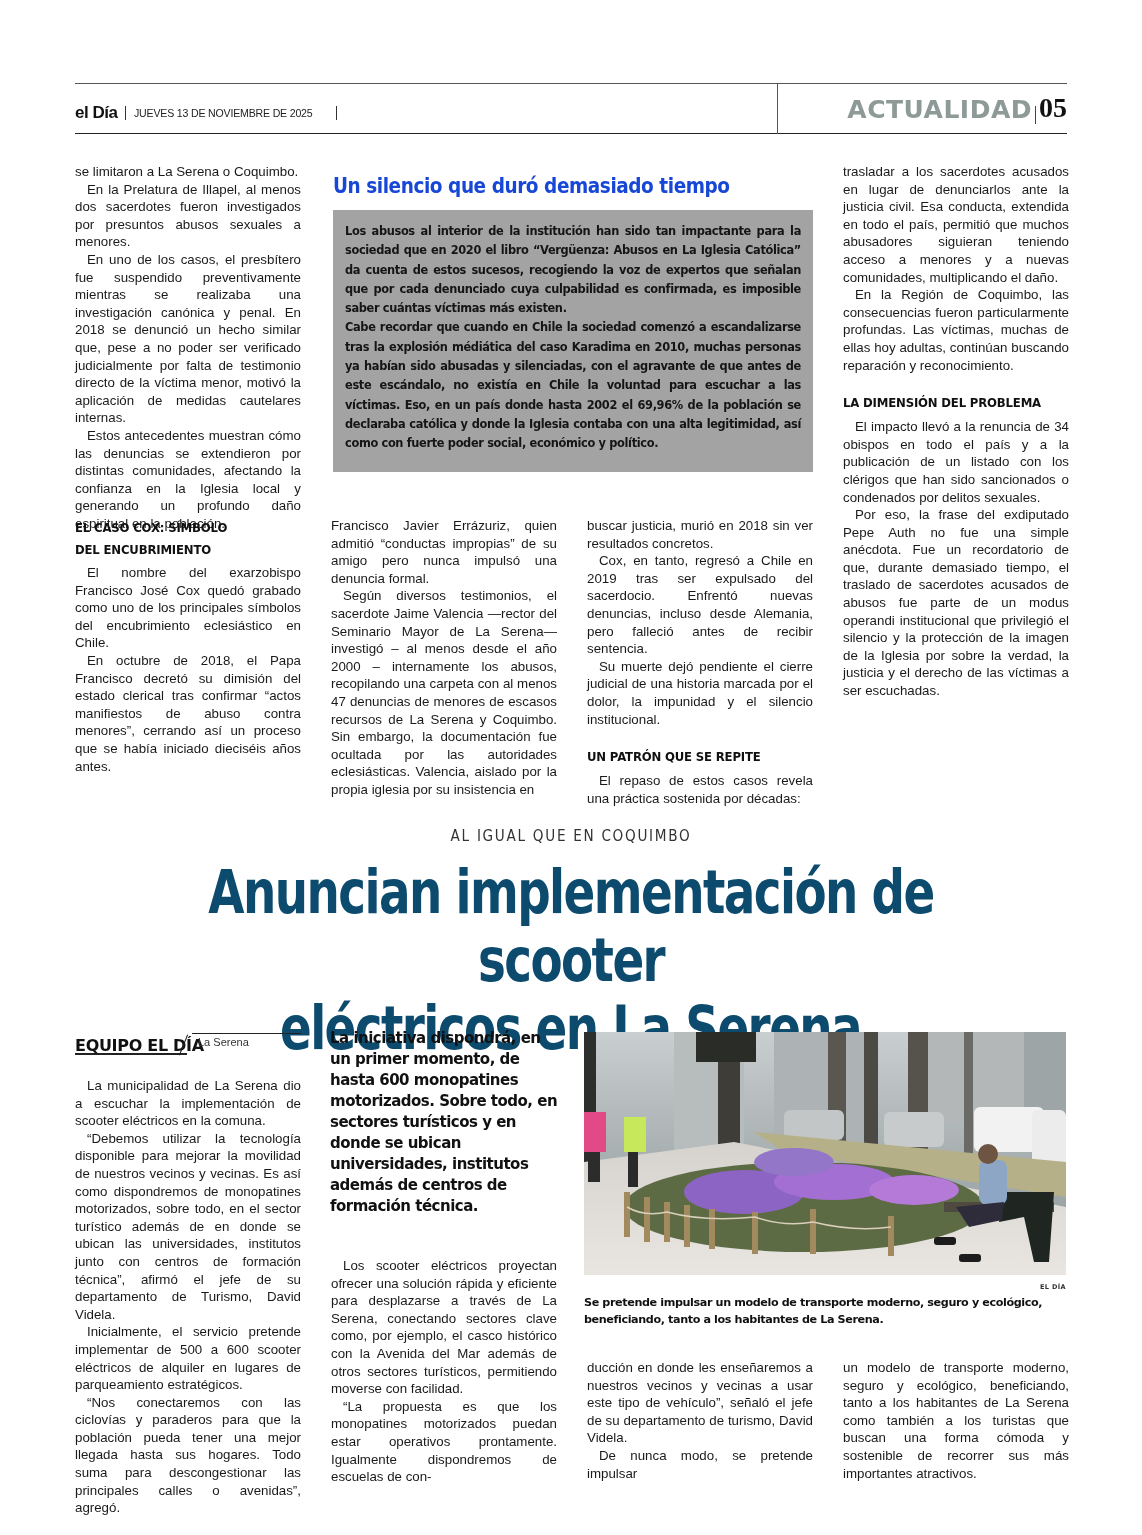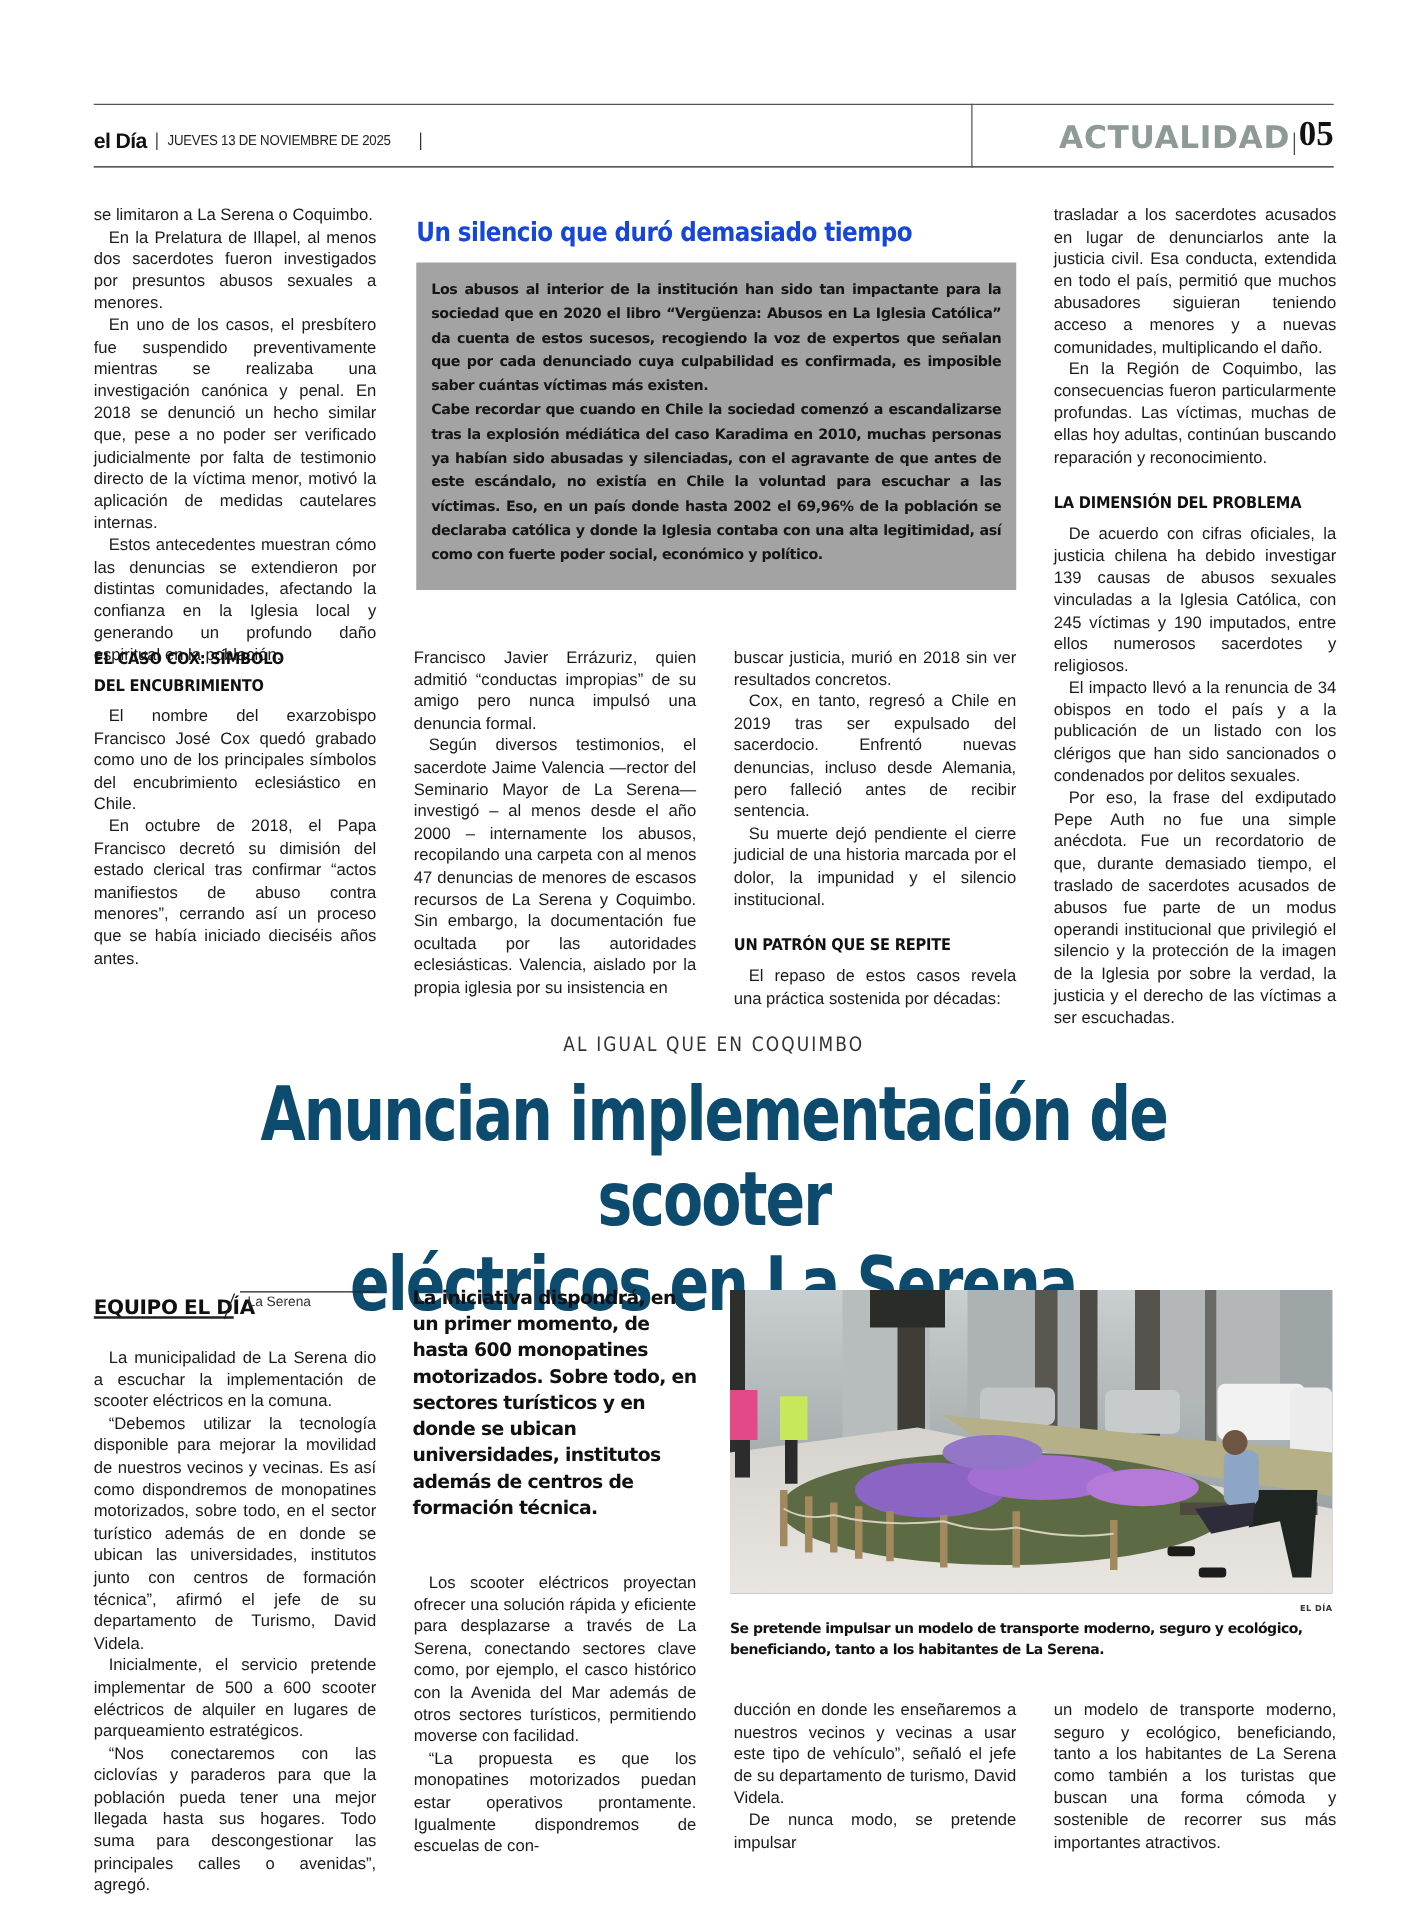--- a/index.html
+++ b/index.html
@@ -101,21 +101,20 @@
   <p>Cox, en tanto, regresó a Chile en 2019 tras ser expulsado del sacerdocio. Enfrentó nuevas denuncias, incluso desde Alemania, pero falleció antes de recibir sentencia.</p>
   <p>Su muerte dejó pendiente el cierre judicial de una historia marcada por el dolor, la impunidad y el silencio institucional.</p>
   <div class="subhead" style="margin-top:18px; margin-bottom:4px;">UN PATRÓN QUE SE REPITE</div>
   <p>El repaso de estos casos revela una práctica sostenida por décadas:</p>
 </div>
 
 <div class="col" style="left:843px; top:163px; width:226px;">
   <p class="noindent">trasladar a los sacerdotes acusados en lugar de denunciarlos ante la justicia civil. Esa conducta, extendida en todo el país, permitió que muchos abusadores siguieran teniendo acceso a menores y a nuevas comunidades, multiplicando el daño.</p>
   <p>En la Región de Coquimbo, las consecuencias fueron particularmente profundas. Las víctimas, muchas de ellas hoy adultas, continúan buscando reparación y reconocimiento.</p>
   <div class="subhead" style="margin-top:18px; margin-bottom:4px;">LA DIMENSIÓN DEL PROBLEMA</div>
-  <p>De acuerdo con cifras oficiales, la justicia chilena ha debido investigar 139 causas de abusos sexuales vinculadas a la Iglesia Católica, con 245 víctimas y 190 imputados, entre ellos numerosos sacerdotes y religiosos.</p>
   <p>El impacto llevó a la renuncia de 34 obispos en todo el país y a la publicación de un listado con los clérigos que han sido sancionados o condenados por delitos sexuales.</p>
   <p>Por eso, la frase del exdiputado Pepe Auth no fue una simple anécdota. Fue un recordatorio de que, durante demasiado tiempo, el traslado de sacerdotes acusados de abusos fue parte de un modus operandi institucional que privilegió el silencio y la protección de la imagen de la Iglesia por sobre la verdad, la justicia y el derecho de las víctimas a ser escuchadas.</p>
 </div>
 
 <div class="kicker">AL IGUAL QUE EN COQUIMBO</div>
 <div class="headline">
   <span>Anuncian implementación de scooter</span><br>
   <span>eléctricos en La Serena</span>
 </div>
 

